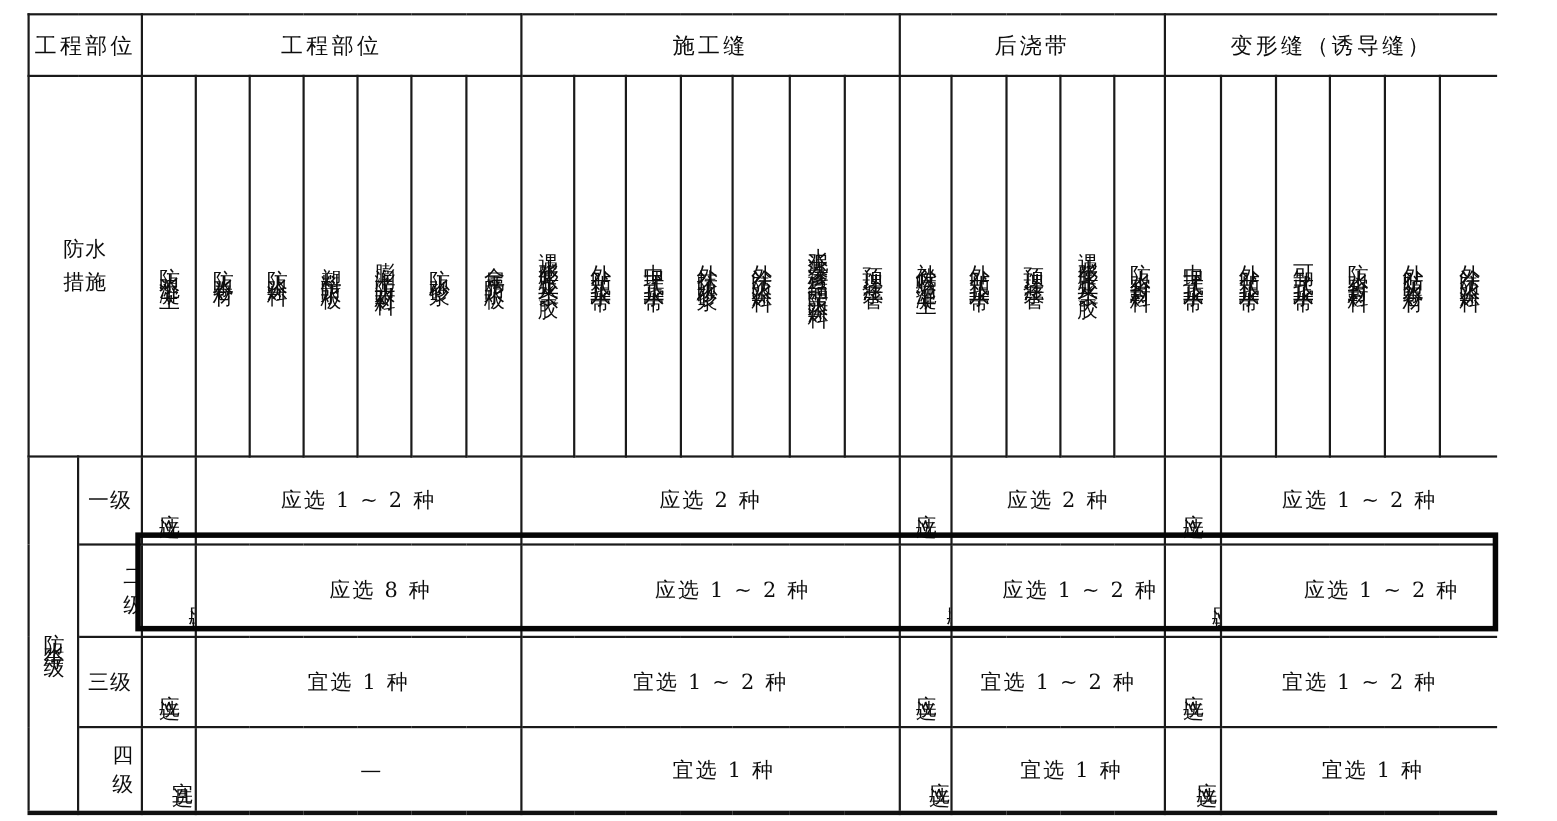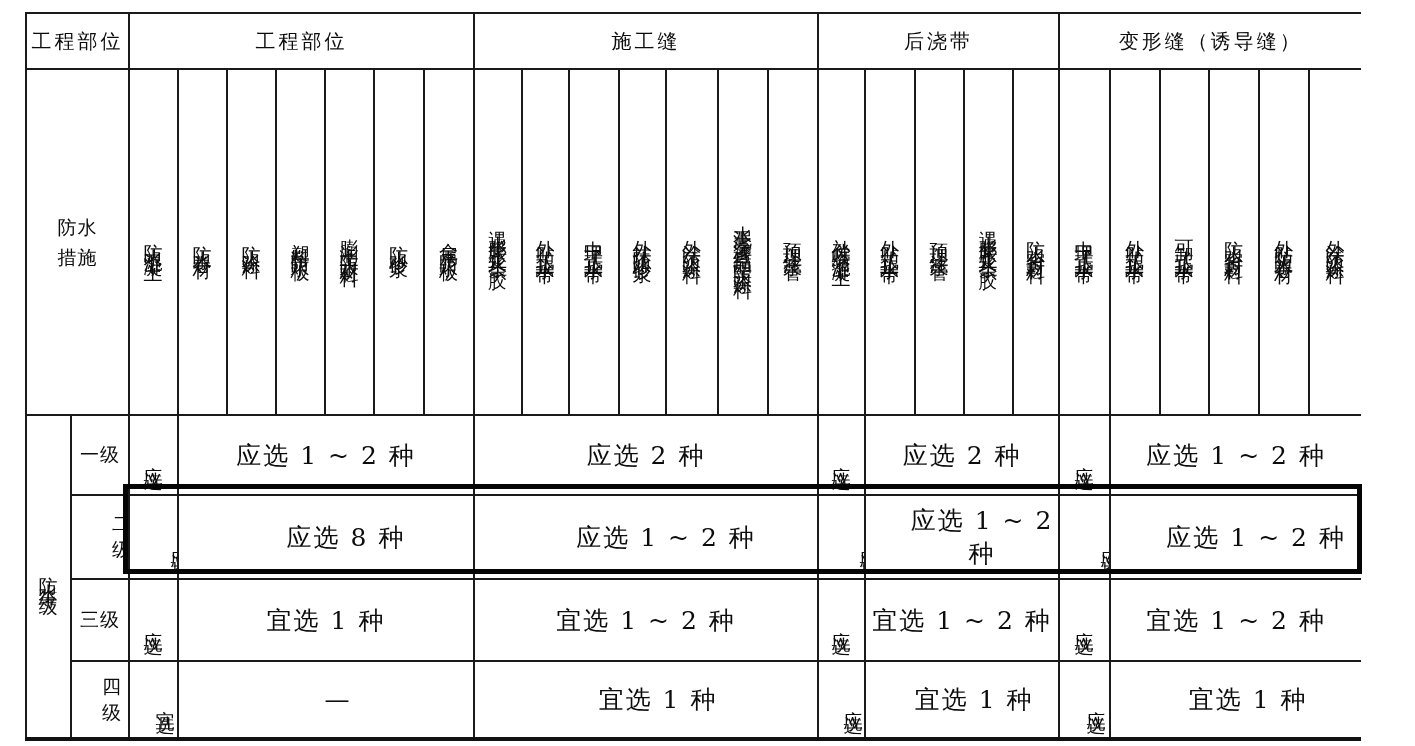--- a/index.html
+++ b/index.html
@@ -45,21 +45,21 @@
   }
   .axis{letter-spacing:7px;}
   .wrap2{
     display:inline-block;
     width:46px;
     font-size:19px;
     line-height:1.6;
     letter-spacing:1px;
     text-align:center;
   }
-  .sel-h{font-size:25px;letter-spacing:2px;border-radius:26px;}
+  .sel-h{font-size:19px;letter-spacing:2px;border-radius:26px;}
   .gradeCell{font-size:19px;letter-spacing:1px;border-radius:25px;}
   .hl-box{
     position:absolute;
     left:123px;top:484px;
     width:1239px;height:90px;
     border:5px solid #050505;
     box-sizing:border-box;
     pointer-events:none;
     background:transparent;
   }

